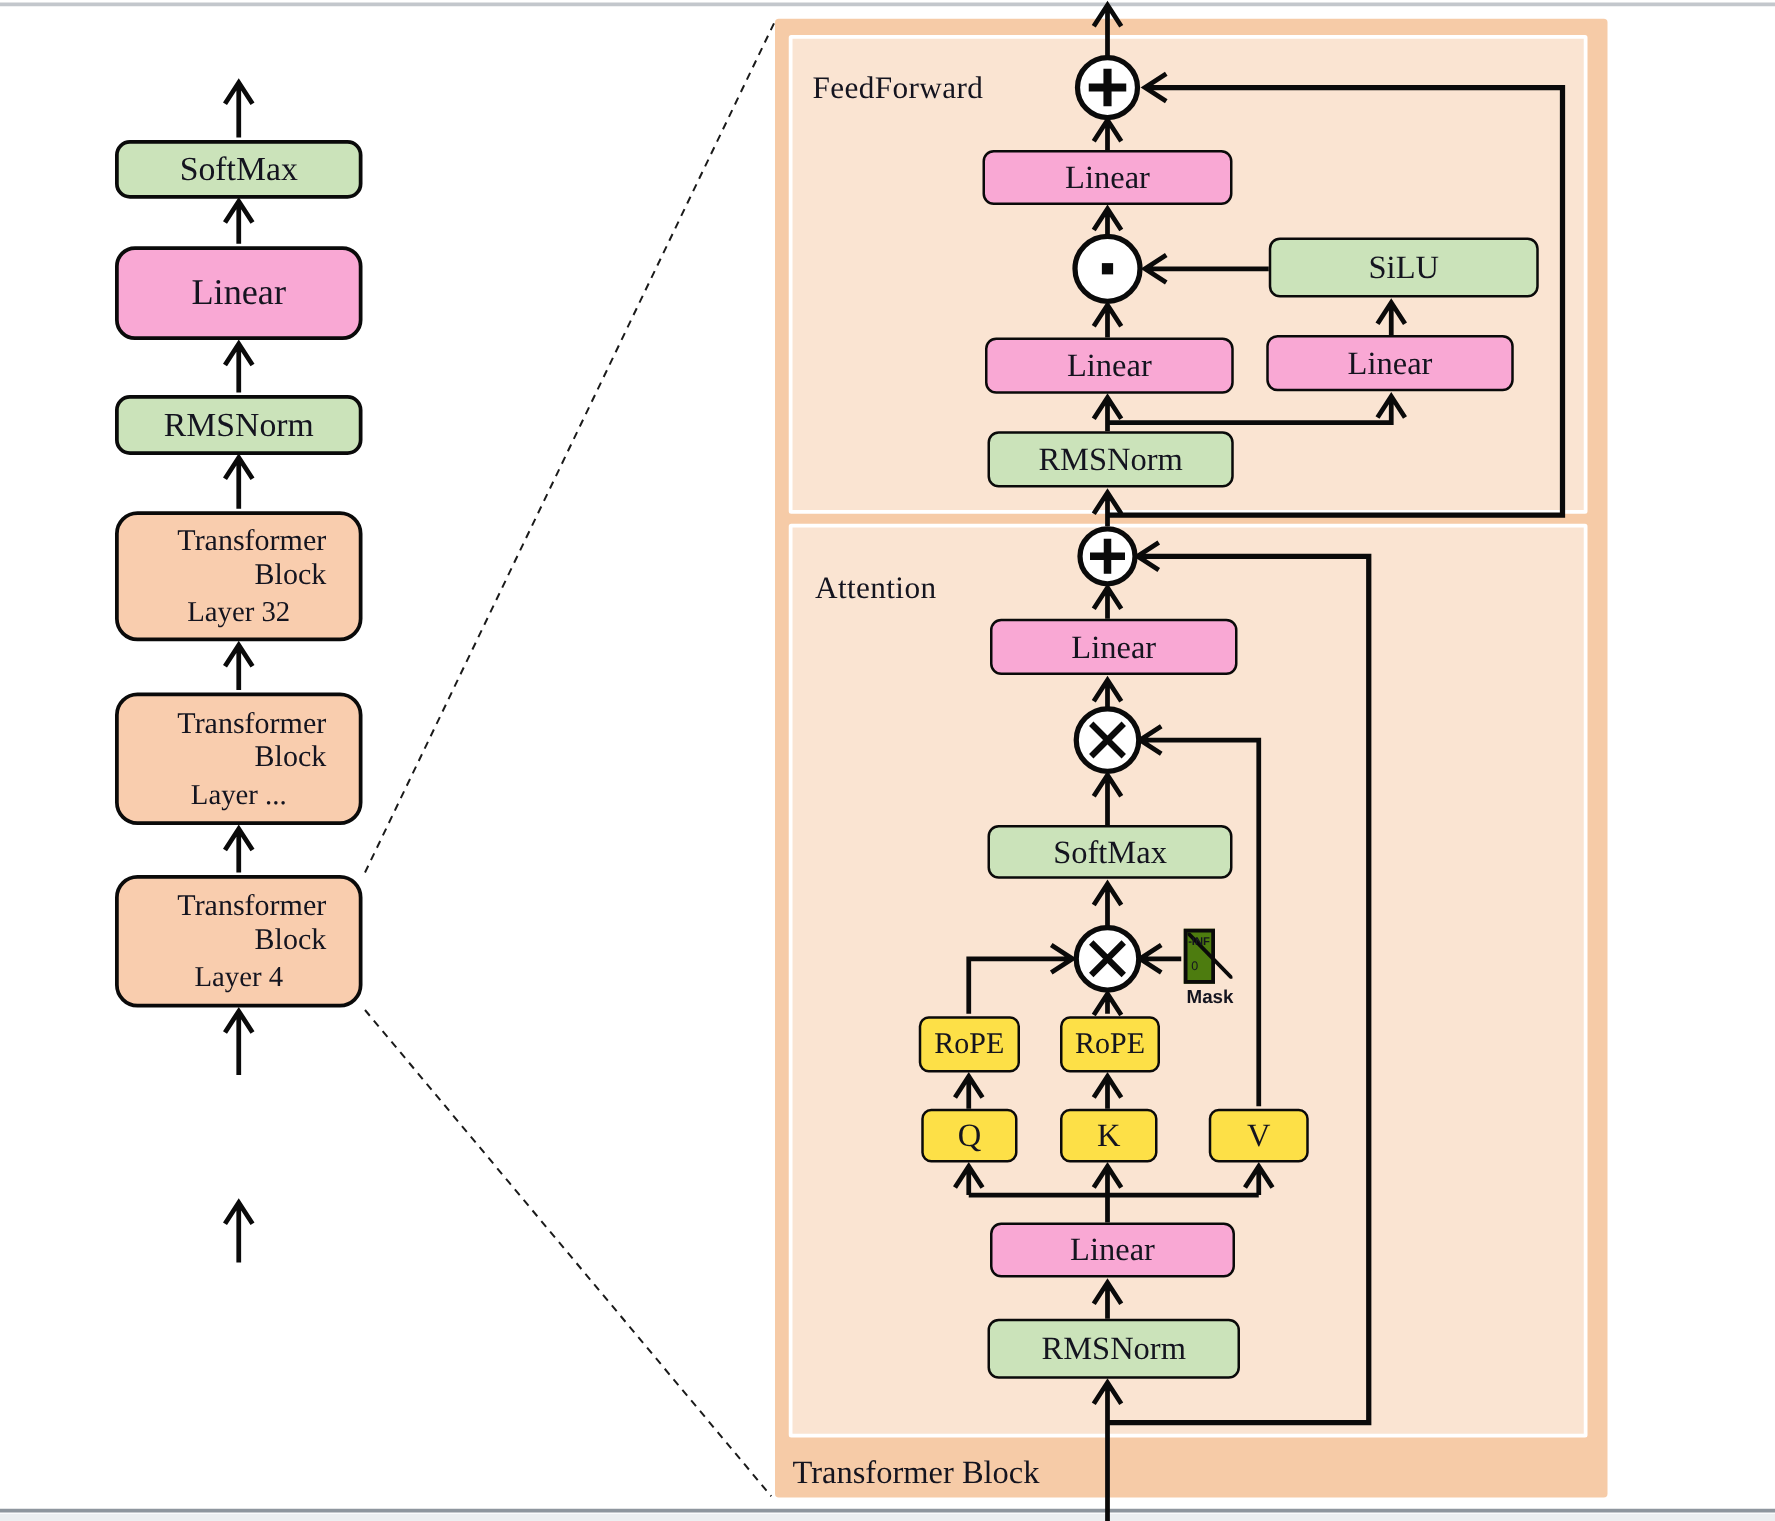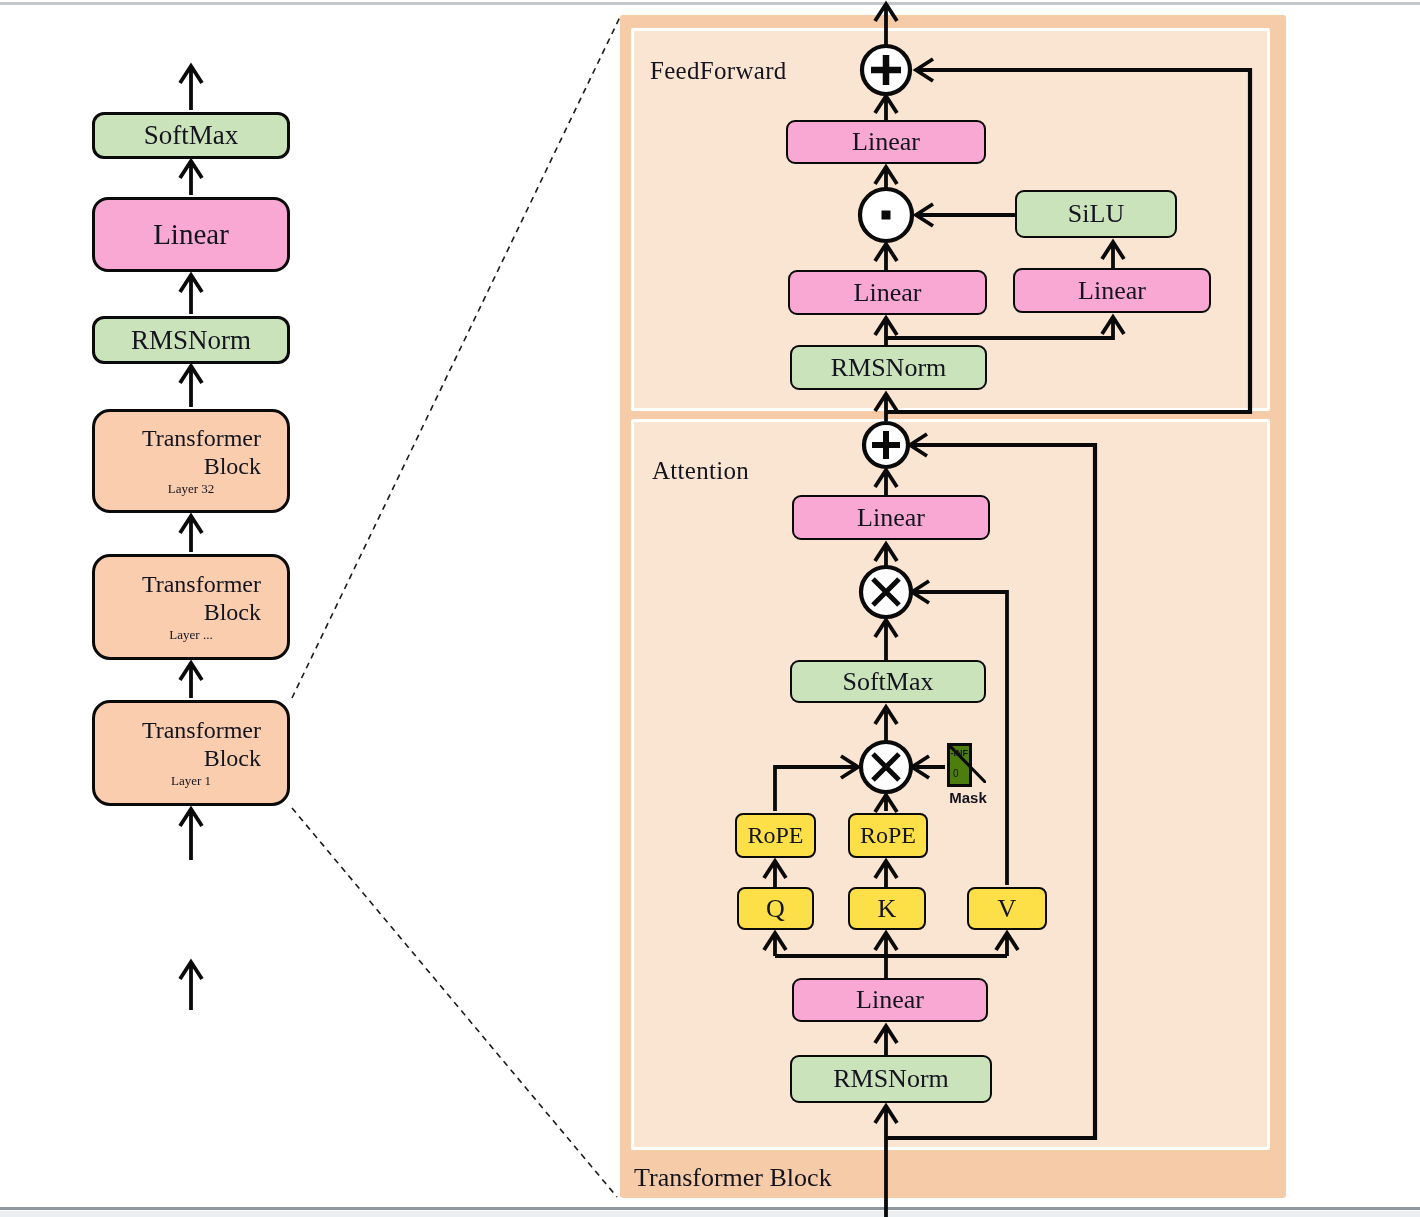--- a/index.html
+++ b/index.html
@@ -12,21 +12,21 @@
   .seclabel{position:absolute;font-size:25px;letter-spacing:.3px;}
   .box{position:absolute;display:flex;flex-direction:column;align-items:center;justify-content:center;
        box-sizing:border-box;border:2.2px solid #0a0a0a;text-align:right;line-height:1.12;z-index:10;}
   .lbox{border-width:3px;font-size:27px;}
   .rbox{font-size:26px;}
   .green{background:#cbe3ba;}
   .blue{background:#f9a8d4;}
   .smallblue{background:#fde047;}
   .orange{background:#f9cdae;}
   .blabel{font-size:24px;line-height:1.15;}
-  .bsub{font-size:13px;margin-top:2px;}
+  .bsub{font-size:23px;margin-top:2px;}
   .wrap{width:140px;}
   svg.overlay{position:absolute;left:0;top:0;z-index:5;}
   .stroke{fill:none;stroke:#0a0a0a;stroke-width:3.8px;stroke-linejoin:miter;stroke-linecap:butt;}
   .thick{stroke-width:4.2px;}
   .opcircle{fill:#ffffff;stroke:#0a0a0a;stroke-width:4.2px;}
   .opglyph{stroke:#0a0a0a;fill:none;}
   .dashed{fill:none;stroke:#1a1a1a;stroke-width:1.6px;stroke-dasharray:6 5;}
   .mask{position:absolute;left:947px;top:743px;width:25px;height:44px;background:#4d7c0f;
         border:3.5px solid #0a0a0a;box-sizing:border-box;z-index:10;}
   .mask-neginf{position:absolute;right:1px;top:2px;font-family:"Liberation Sans",sans-serif;
@@ -134,27 +134,27 @@
   <div class="box orange lbox" style="left:92px;top:409px;width:198px;height:104px;border-radius:18px;">
     <span class="blabel wrap">Transformer Block</span>
     <span class="bsub">Layer 32</span>
   </div>
   <div class="box orange lbox" style="left:92px;top:554px;width:198px;height:106px;border-radius:18px;">
     <span class="blabel wrap">Transformer Block</span>
     <span class="bsub">Layer ...</span>
   </div>
   <div class="box orange lbox" style="left:92px;top:700px;width:198px;height:106px;border-radius:18px;">
     <span class="blabel wrap">Transformer Block</span>
-    <span class="bsub">Layer 1</span>
+    <span class="bsub">Layer 4</span>
   </div>
 
   <div class="box blue rbox" style="left:786px;top:120px;width:200px;height:44px;border-radius:9px;">
     <span>Linear</span>
   </div>
-  <div class="box green rbox" style="left:1015px;top:190px;width:162px;height:48px;border-radius:9px;">
+  <div class="box green rbox" style="left:1015px;top:190px;width:216px;height:48px;border-radius:9px;">
     <span>SiLU</span>
   </div>
   <div class="box blue rbox" style="left:788px;top:270px;width:199px;height:45px;border-radius:9px;">
     <span>Linear</span>
   </div>
   <div class="box blue rbox" style="left:1013px;top:268px;width:198px;height:45px;border-radius:9px;">
     <span>Linear</span>
   </div>
   <div class="box green rbox" style="left:790px;top:345px;width:197px;height:45px;border-radius:9px;">
     <span>RMSNorm</span>

